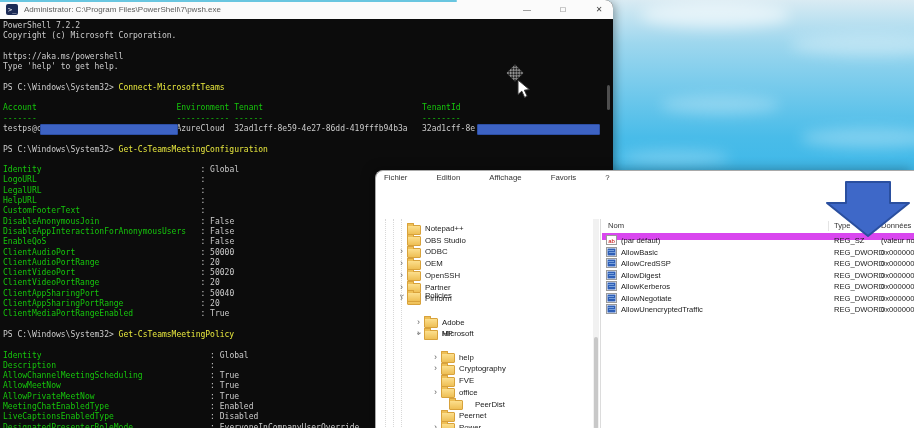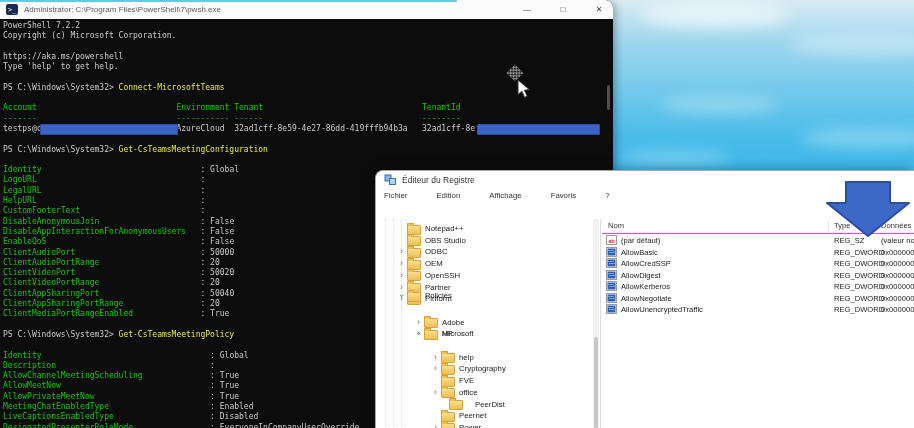--- a/index.html
+++ b/index.html
@@ -45,21 +45,21 @@
   .exp.open{transform:rotate(90deg);}
   .folder{position:relative;width:12px;height:8px;background:linear-gradient(#fcdf8d,#eebf55);
           border:1px solid #d8a23b;border-radius:1px;margin-top:2px;flex:none;}
   .folder::before{content:"";position:absolute;top:-3px;left:-1px;width:5px;height:2px;
           background:#eebf55;border:1px solid #d8a23b;border-bottom:none;border-radius:1px 1px 0 0;}
   .tree-label{font-size:7.8px;color:#1a1a1a;margin-left:4px;}
   #tree-scroll{position:absolute;left:217px;top:0;width:6px;height:100%;background:#f1f1f1;}
   #tree-thumb{position:absolute;left:1px;top:118px;width:4px;height:92px;background:#c8c8c8;border-radius:2px;}
   #reg-divider{position:absolute;left:224px;top:0;bottom:0;width:1px;background:#dcdcdc;}
   #reg-list{position:absolute;left:226px;top:0;right:0;bottom:0;background:#fff;}
-  #reg-cols{position:absolute;left:0;top:0;right:0;height:14px;border-bottom:1px solid #d946ef;}
+  #reg-cols{position:absolute;left:0;top:0;right:0;height:14px;border-bottom:7px solid #d946ef;}
   .colhdr{position:absolute;top:0;font-size:7.6px;color:#333;line-height:14px;}
   .colsep{position:absolute;top:2px;height:10px;width:1px;background:#e4e4e4;}
   .val-row{position:absolute;left:0;right:0;height:11.5px;}
   .val-icon{position:absolute;left:4px;top:0;display:flex;}
   .val-name{position:absolute;left:19px;top:0;font-size:7.6px;color:#1a1a1a;line-height:11.5px;white-space:nowrap;}
   .val-type{position:absolute;left:232px;top:0;font-size:7.6px;color:#1a1a1a;line-height:11.5px;}
   .val-data{position:absolute;left:279px;top:0;font-size:7.6px;color:#1a1a1a;line-height:11.5px;white-space:nowrap;}
 
   
   #big-arrow{position:absolute;left:818px;top:176px;z-index:9;}
@@ -96,29 +96,20 @@
       </span>
     </div>
     <div id="term-accent"></div>
     <div id="term-lines"><div class="t-line"><span class="fg">PowerShell 7.2.2</span></div><div class="t-line"><span class="fg">Copyright (c) Microsoft Corporation.</span></div><div class="t-line"><span class="fg"></span></div><div class="t-line"><span class="fg">https://aka.ms/powershell</span></div><div class="t-line"><span class="fg">Type 'help' to get help.</span></div><div class="t-line"><span class="fg"></span></div><div class="t-line"><span class="fg">PS C:\Windows\System32&gt; </span><span class="yel">Connect-MicrosoftTeams</span></div><div class="t-line"><span class="fg"></span></div><div class="t-line"><span class="grn">Account                             Environment Tenant                                 TenantId   </span></div><div class="t-line"><span class="grn">-------                             ----------- ------                                 --------   </span></div><div class="t-line"><span class="fg">testps@c                          m AzureCloud  32ad1cff-8e59-4e27-86dd-419fffb94b3a   32ad1cff-8e</span></div><div class="t-line"><span class="fg"></span></div><div class="t-line"><span class="fg">PS C:\Windows\System32&gt; </span><span class="yel">Get-CsTeamsMeetingConfiguration</span></div><div class="t-line"><span class="fg"></span></div><div class="t-line"><span class="grn">Identity                                 </span><span class="fg">: Global</span></div><div class="t-line"><span class="grn">LogoURL                                  </span><span class="fg">: </span></div><div class="t-line"><span class="grn">LegalURL                                 </span><span class="fg">: </span></div><div class="t-line"><span class="grn">HelpURL                                  </span><span class="fg">: </span></div><div class="t-line"><span class="grn">CustomFooterText                         </span><span class="fg">: </span></div><div class="t-line"><span class="grn">DisableAnonymousJoin                     </span><span class="fg">: False</span></div><div class="t-line"><span class="grn">DisableAppInteractionForAnonymousUsers   </span><span class="fg">: False</span></div><div class="t-line"><span class="grn">EnableQoS                                </span><span class="fg">: False</span></div><div class="t-line"><span class="grn">ClientAudioPort                          </span><span class="fg">: 50000</span></div><div class="t-line"><span class="grn">ClientAudioPortRange                     </span><span class="fg">: 20</span></div><div class="t-line"><span class="grn">ClientVideoPort                          </span><span class="fg">: 50020</span></div><div class="t-line"><span class="grn">ClientVideoPortRange                     </span><span class="fg">: 20</span></div><div class="t-line"><span class="grn">ClientAppSharingPort                     </span><span class="fg">: 50040</span></div><div class="t-line"><span class="grn">ClientAppSharingPortRange                </span><span class="fg">: 20</span></div><div class="t-line"><span class="grn">ClientMediaPortRangeEnabled              </span><span class="fg">: True</span></div><div class="t-line"><span class="fg"></span></div><div class="t-line"><span class="fg">PS C:\Windows\System32&gt; </span><span class="yel">Get-CsTeamsMeetingPolicy</span></div><div class="t-line"><span class="fg"></span></div><div class="t-line"><span class="grn">Identity                                   </span><span class="fg">: Global</span></div><div class="t-line"><span class="grn">Description                                </span><span class="fg">: </span></div><div class="t-line"><span class="grn">AllowChannelMeetingScheduling              </span><span class="fg">: True</span></div><div class="t-line"><span class="grn">AllowMeetNow                               </span><span class="fg">: True</span></div><div class="t-line"><span class="grn">AllowPrivateMeetNow                        </span><span class="fg">: True</span></div><div class="t-line"><span class="grn">MeetingChatEnabledType                     </span><span class="fg">: Enabled</span></div><div class="t-line"><span class="grn">LiveCaptionsEnabledType                    </span><span class="fg">: Disabled</span></div><div class="t-line"><span class="grn">DesignatedPresenterRoleMode                </span><span class="fg">: EveryoneInCompanyUserOverride</span></div></div>
     <div class="redact" style="left:40px;top:124px;width:136px;"></div>
     <div class="redact" style="left:477px;top:124px;width:121px;"></div>
     <div id="term-scroll"></div>
   </div>
 
   <div id="reg">
-    <div id="reg-titlebar">
-      <span id="reg-icon">
-        <svg width="13" height="12">
-            <rect x="1" y="1" width="6" height="6" fill="#86b9e4" stroke="#3d6fa8"></rect>
-            <rect x="5.5" y="4.5" width="6" height="6" fill="#b3d2f0" stroke="#3d6fa8"></rect>
-          </svg>
-      </span>
-      <span id="reg-title">Éditeur du Registre</span>
-    </div>
     <div id="reg-menubar">
         <span class="menu-item">Fichier</span>
         <span class="menu-item">Edition</span>
         <span class="menu-item">Affichage</span>
         <span class="menu-item">Favoris</span>
         <span class="menu-item">?</span>
       </div>
     <div id="reg-main">
       <div id="reg-tree">
         <div class="guide" style="left:9px;"></div>

